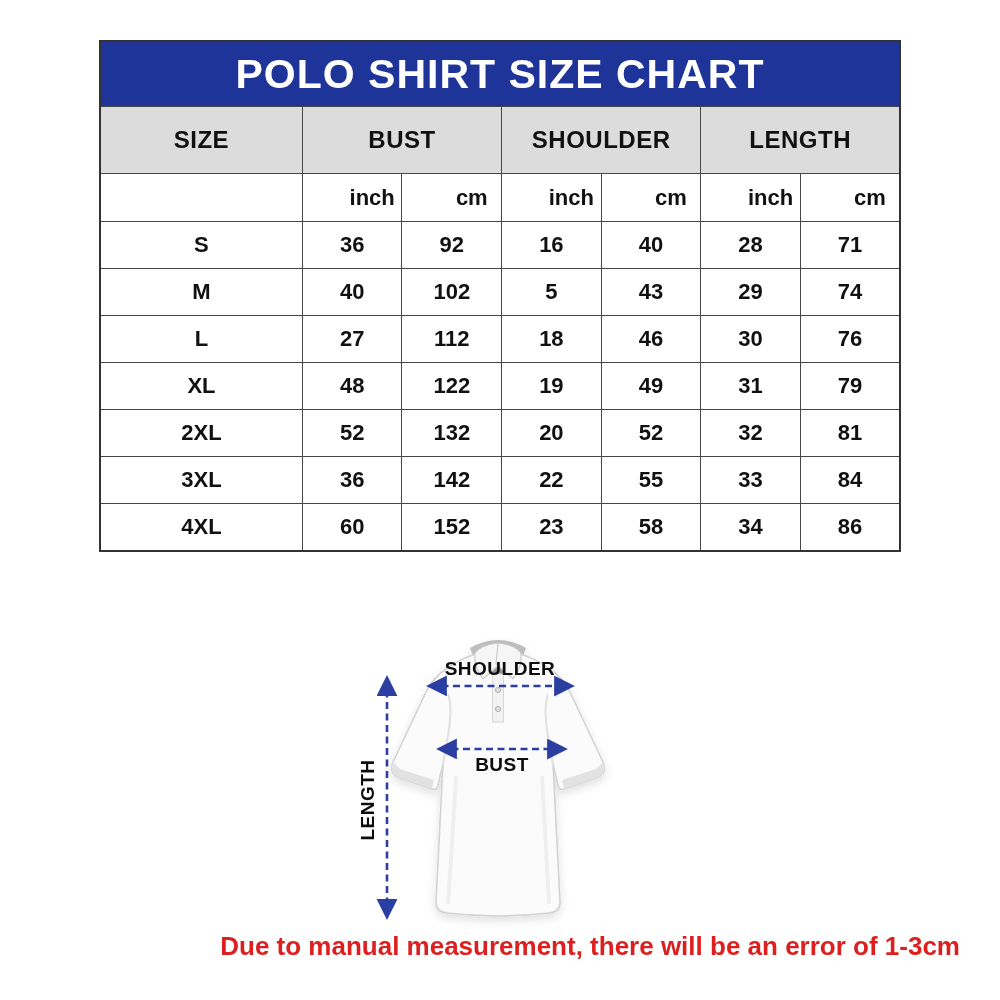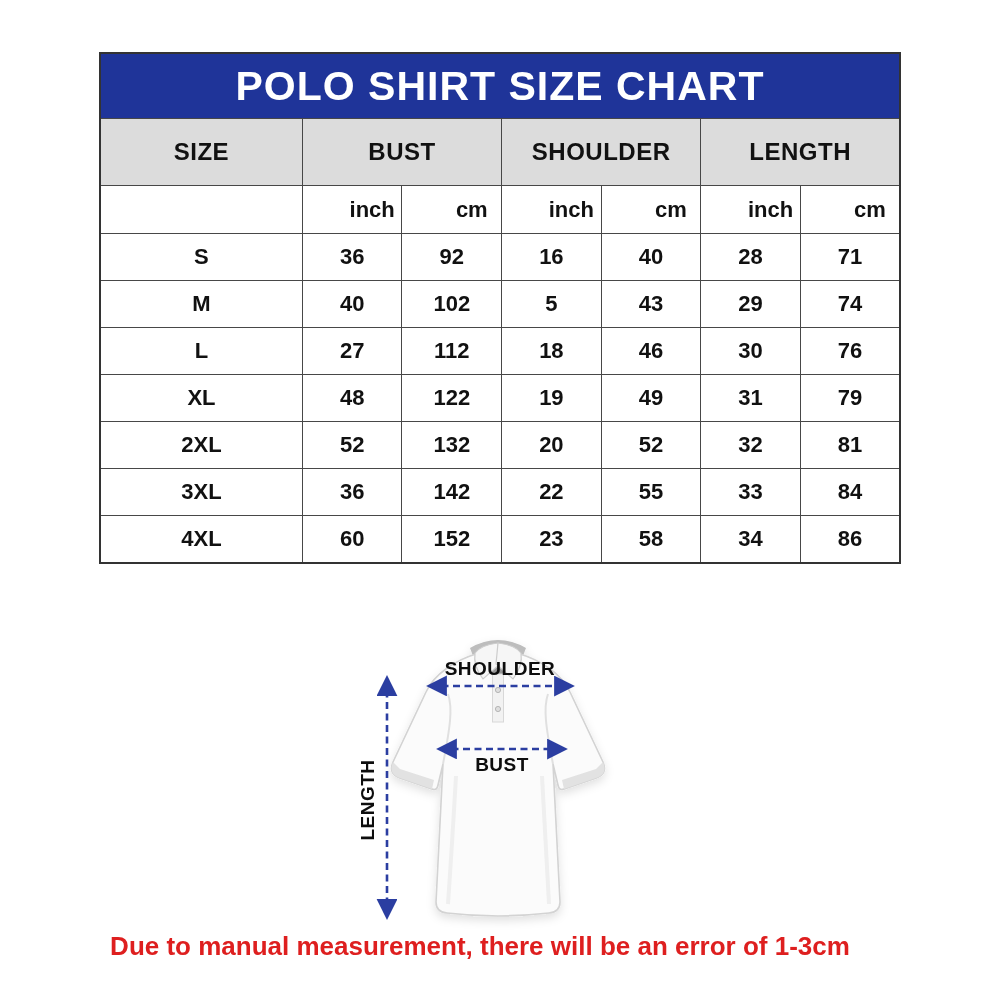--- a/index.html
+++ b/index.html
@@ -16,21 +16,20 @@
     position: absolute;
     left: 99px;
     top: 40px;
     width: 802px;
   }
   table.size-chart {
     border-collapse: collapse;
     table-layout: fixed;
     width: 802px;
     border: 2px solid #333333;
-    margin-top: 12px;
   }
   table.size-chart th, table.size-chart td {
     border: 1px solid #474747;
     text-align: center;
     vertical-align: middle;
     padding: 0;
     color: #111111;
   }
   col.c-size  { width: 25.3%; }
   col.c-num   { width: 12.45%; }
@@ -88,21 +87,21 @@
     font-size: 19px;
     font-weight: 700;
     fill: #0d0d0d;
     letter-spacing: .5px;
   }
   .note {
     position: absolute;
     left: 0;
     top: 931px;
     width: 960px;
-    text-align: center;
+    text-align: right;
     font-size: 26px;
     font-weight: 700;
     color: var(--note-red, #DE1F1F);
   }
 </style>
 </head>
 <body>
 
 <div class="chart-wrap">
   <table class="size-chart">

